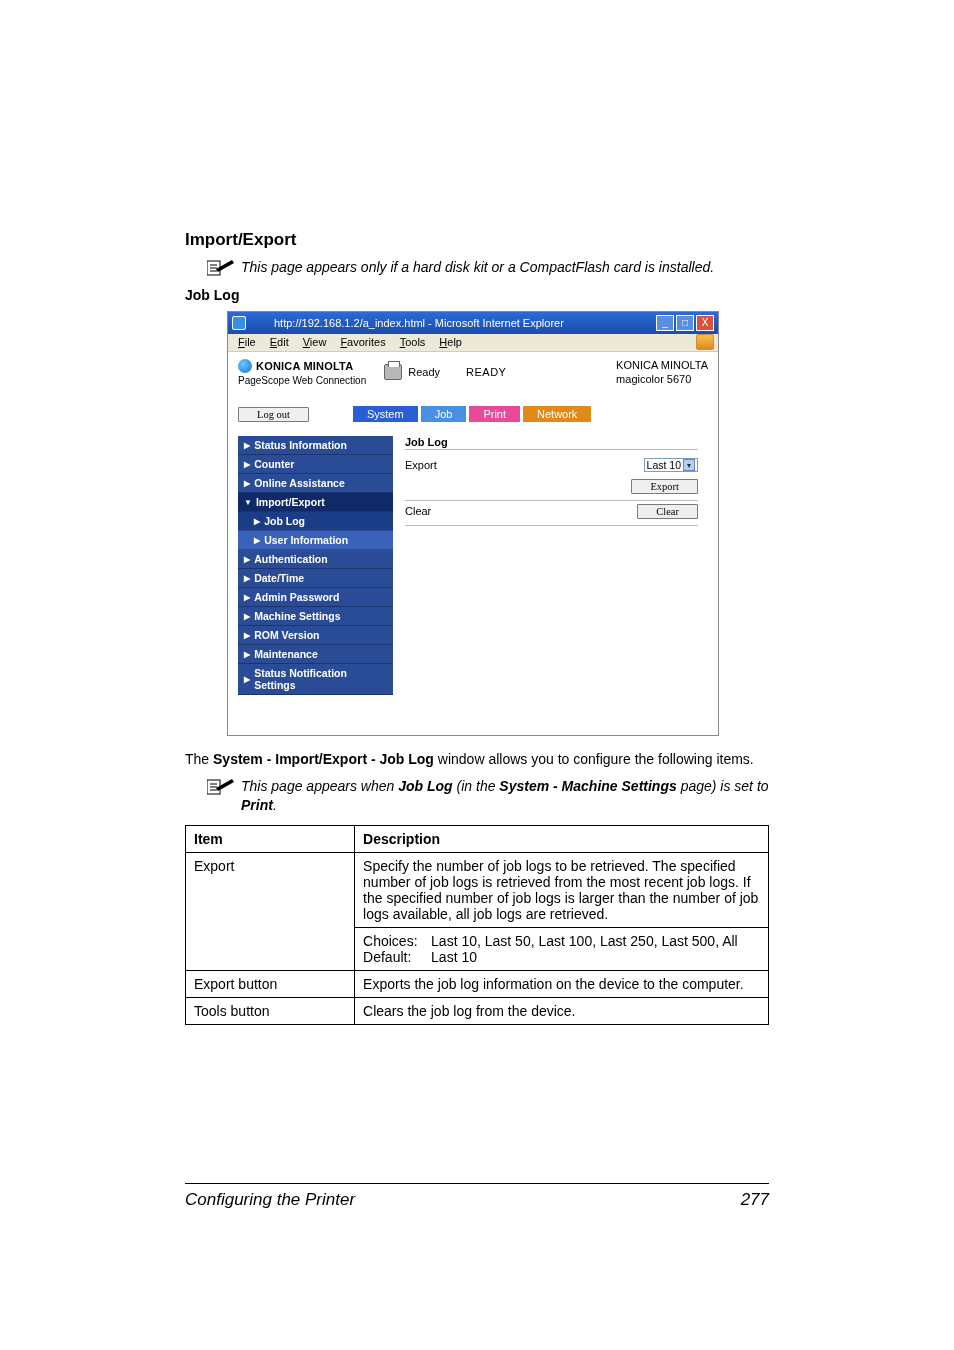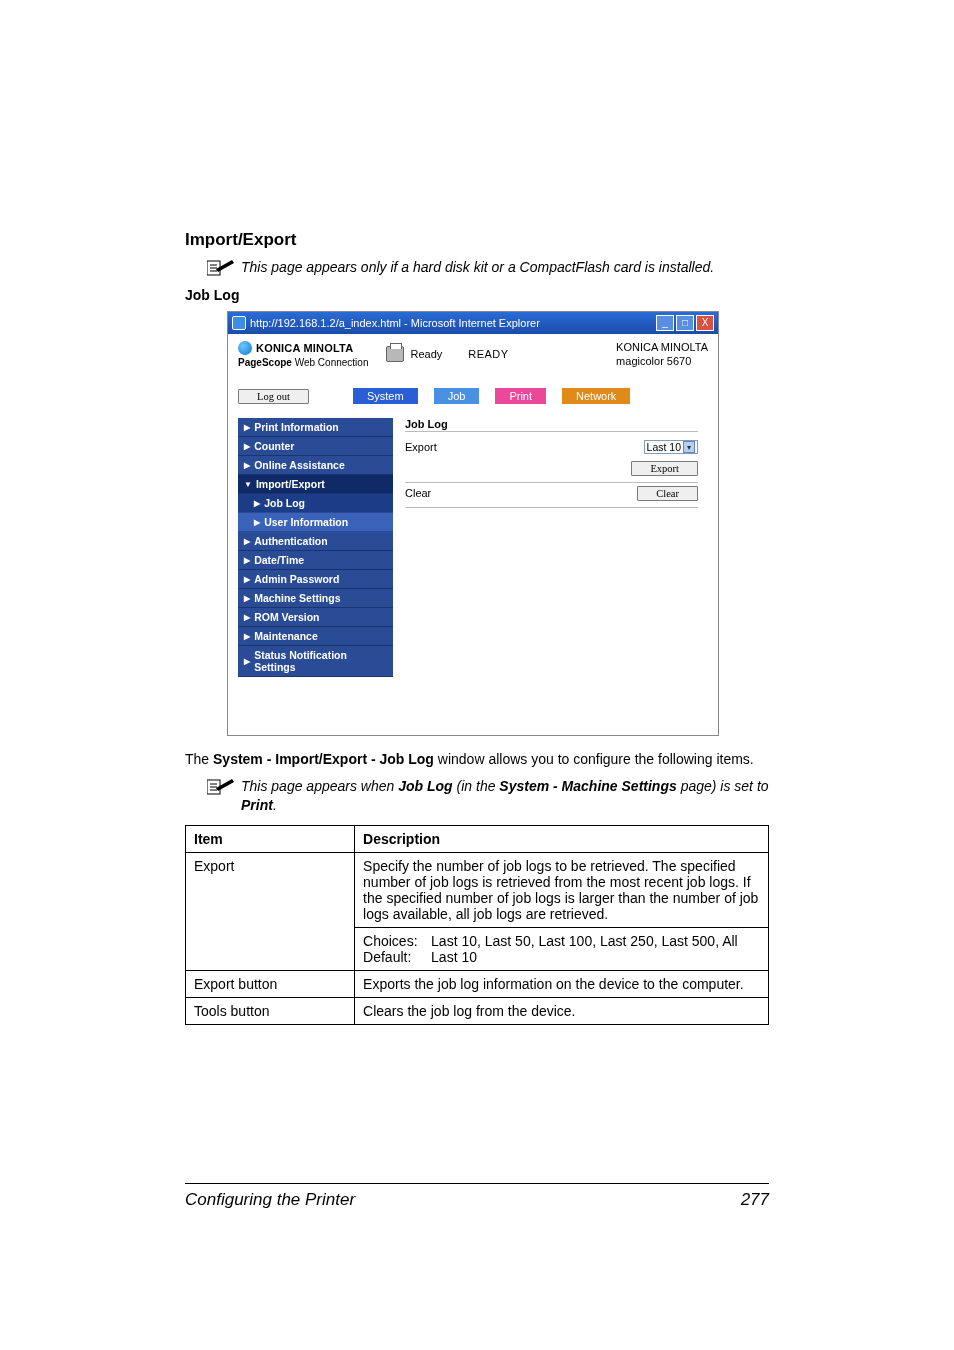--- a/index.html
+++ b/index.html
@@ -31,48 +31,48 @@
     display: flex; flex-direction: column;
   }
   .titlebar {
     height: 22px;
     background: linear-gradient(#2a6bd6, #1b4caa);
     color: #fff;
     display: flex; align-items: center;
     padding: 0 4px;
   }
   .titlebar .ie-ico { width:14px; height:14px; background:#3a8ee6; border:1px solid #fff; margin-right:4px; border-radius:2px; display:inline-block;}
-  .titlebar-txt { flex:1; font-size: 11px; }
+  .titlebar-txt { flex:1; font-size: 11px; margin-left: 24px; }
   .win-btns { display:flex; gap:2px; }
   .win-btn { width:18px; height:16px; background:#5a8ee0; border:1px solid #fff; color:#fff; font-size:10px; text-align:center; line-height:13px;}
   .win-close { background:#d9523f; }
   .menubar {
     height: 18px; background:#ece9d8; border-bottom:1px solid #ccc;
     display:flex; align-items:center; padding:0 4px; gap:2px;
   }
   .menubar span { padding: 1px 6px; }
   .menubar span:first-letter { text-decoration: underline; }
   .menubar .ie-strip { margin-left:auto; width:18px; height:16px; background:linear-gradient(#f6c24a,#e08a1a); border:1px solid #c98f3f; border-radius:2px;}
   .content { flex:1; display:flex; flex-direction:column; padding:6px 10px 0 10px; overflow:hidden;}
   .topbar { display:flex; align-items:center; }
   .brand-col { display:flex; flex-direction:column; gap:2px; }
   .km-logo { display:flex; align-items:center; gap:4px; }
   .km-logo .dot { width:14px; height:14px; border-radius:50%; background:radial-gradient(circle at 35% 35%, #6cc6ff, #1277cf); }
   .km-logo-text { font-size:11px; font-weight:bold; letter-spacing:.2px; color:#000;}
   .pagescope { font-size:10px; color:#000; }
-  .pagescope .ps { font-weight:bold; }
+  .pagescope .ps { font-weight:normal; }
   .status-col { margin-left:18px; display:flex; align-items:center; gap:6px; }
   .printer-ico { width:18px; height:16px; background:#b8b8b8; border:1px solid #666; border-radius:2px; position:relative;}
   .printer-ico::after{content:"";position:absolute;top:-4px;left:3px;width:10px;height:5px;background:#fff;border:1px solid #666;border-bottom:none;}
   .status-col .lbl { font-size:11px; }
   .ready { margin-left:26px; font-size:11px; letter-spacing:.5px;}
   .model-col { margin-left:auto; text-align:left; font-size:11px; line-height:1.3; padding-left:18px;}
   .logout-row { margin-top:20px; display:flex; align-items:center; }
   .btnx { font-family:Tahoma; font-size:10.5px; padding:1px 18px; background:#efefef; border:1px solid #7a7a7a; border-radius:1px;}
-  .tabs { display:flex; margin-left:44px; gap:16px;}
+  .tabs { display:flex; margin-left:44px; gap:3px;}
   .tab { padding:2px 14px; color:#fff; font-size:11px; }
   .tab.system { background:#2a5ed4; }
   .tab.job { background:#4a90e2; }
   .tab.print { background:#ec4899; }
   .tab.net { background:#e08a1a; }
   .lower { display:flex; margin-top:14px; gap:0; flex:1;}
   .sidebar { width:155px; display:flex; flex-direction:column; }
   .side-item {
     background:#2a4b96; color:#fff; font-size:10.5px;
     padding:3px 6px; border-bottom:1px solid #1b346d; font-weight:bold;
@@ -138,20 +138,29 @@
 <div class="shot">
   <div class="titlebar">
     <span class="ie-ico"></span>
     <span class="titlebar-txt">http://192.168.1.2/a_index.html - Microsoft Internet Explorer</span>
     <span class="win-btns">
       <span class="win-btn">_</span>
       <span class="win-btn">□</span>
       <span class="win-btn win-close">X</span>
     </span>
   </div>
+  <div class="menubar">
+    <span>File</span>
+    <span>Edit</span>
+    <span>View</span>
+    <span>Favorites</span>
+    <span>Tools</span>
+    <span>Help</span>
+    <span class="ie-strip"></span>
+  </div>
   <div class="content">
     <div class="topbar">
       <div class="brand-col">
         <div class="km-logo">
           <span class="dot"></span>
           <span class="km-logo-text">KONICA MINOLTA</span>
         </div>
         <div class="pagescope">
           <span class="ps">PageScope</span><span> Web Connection</span>
         </div>
@@ -172,21 +181,21 @@
         <span class="tab system">System</span>
         <span class="tab job">Job</span>
         <span class="tab print">Print</span>
         <span class="tab net">Network</span>
       </div>
     </div>
     <div class="lower">
       <div class="sidebar">
         <div class="side-item">
             <span class="arrow">▶</span>
-            <span>Print Information</span>
+            <span>Status Information</span>
           </div>
         <div class="side-item">
             <span class="arrow">▶</span>
             <span>Counter</span>
           </div>
         <div class="side-item">
             <span class="arrow">▶</span>
             <span>Online Assistance</span>
           </div>
         <div class="side-item active">

